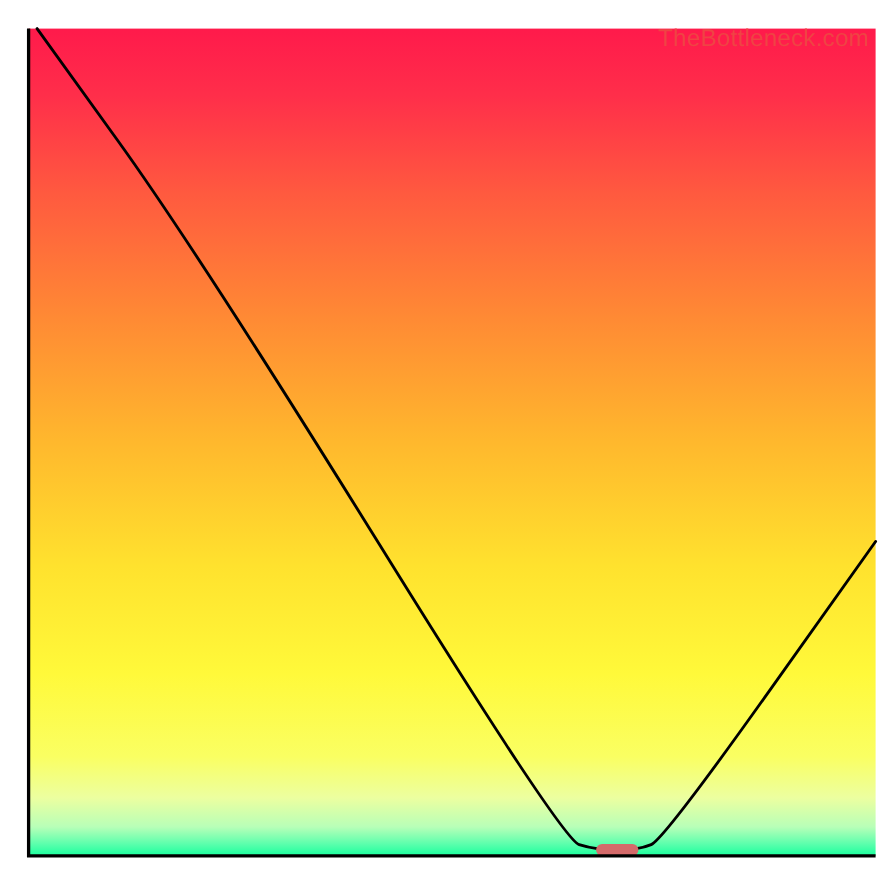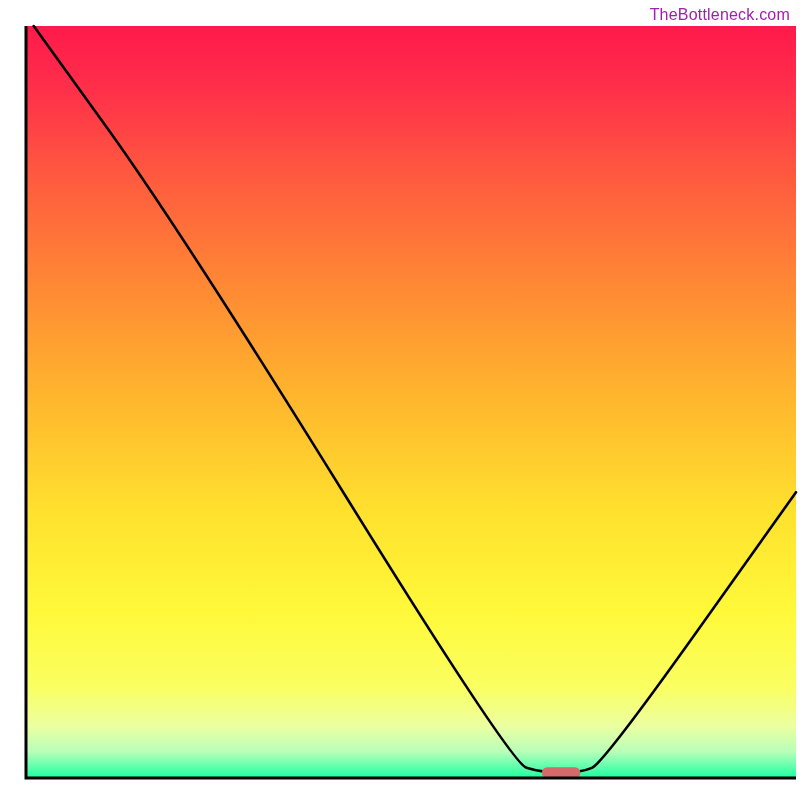--- a/index.html
+++ b/index.html
@@ -10,24 +10,24 @@
     background: #ffffff;
     font-family: Arial, sans-serif;
   }
   .container {
     position: relative;
     width: 800px;
     height: 800px;
   }
   .watermark {
     position: absolute;
-    top: 6px;
+    top: 22px;
     right: 10px;
-    color: #a21caf;
-    font-size: 16px;
+    color: #ef4444;
+    font-size: 22px;
     font-weight: 500;
     letter-spacing: 0.2px;
     z-index: 10;
   }
   svg {
     display: block;
   }
 </style>
 </head>
 <body>

